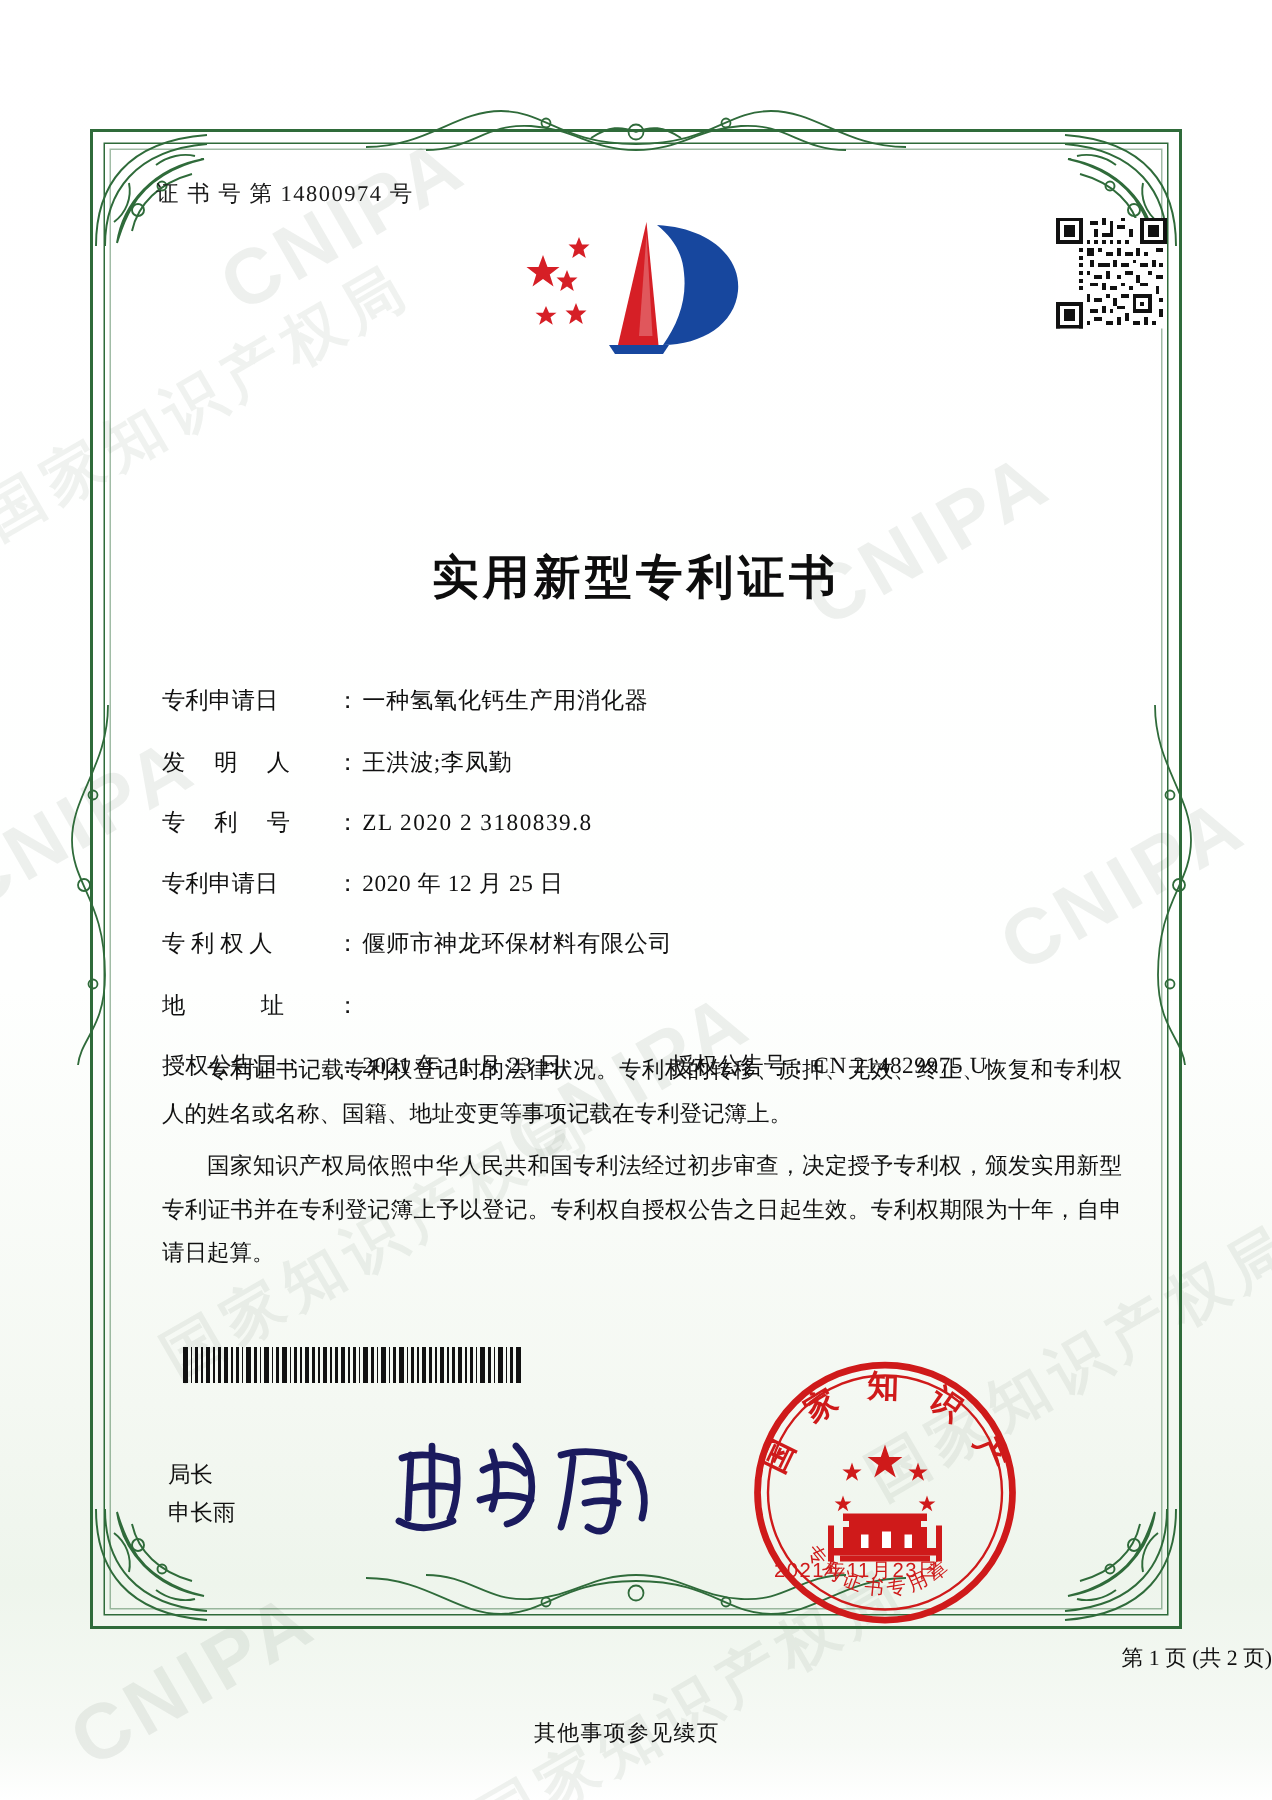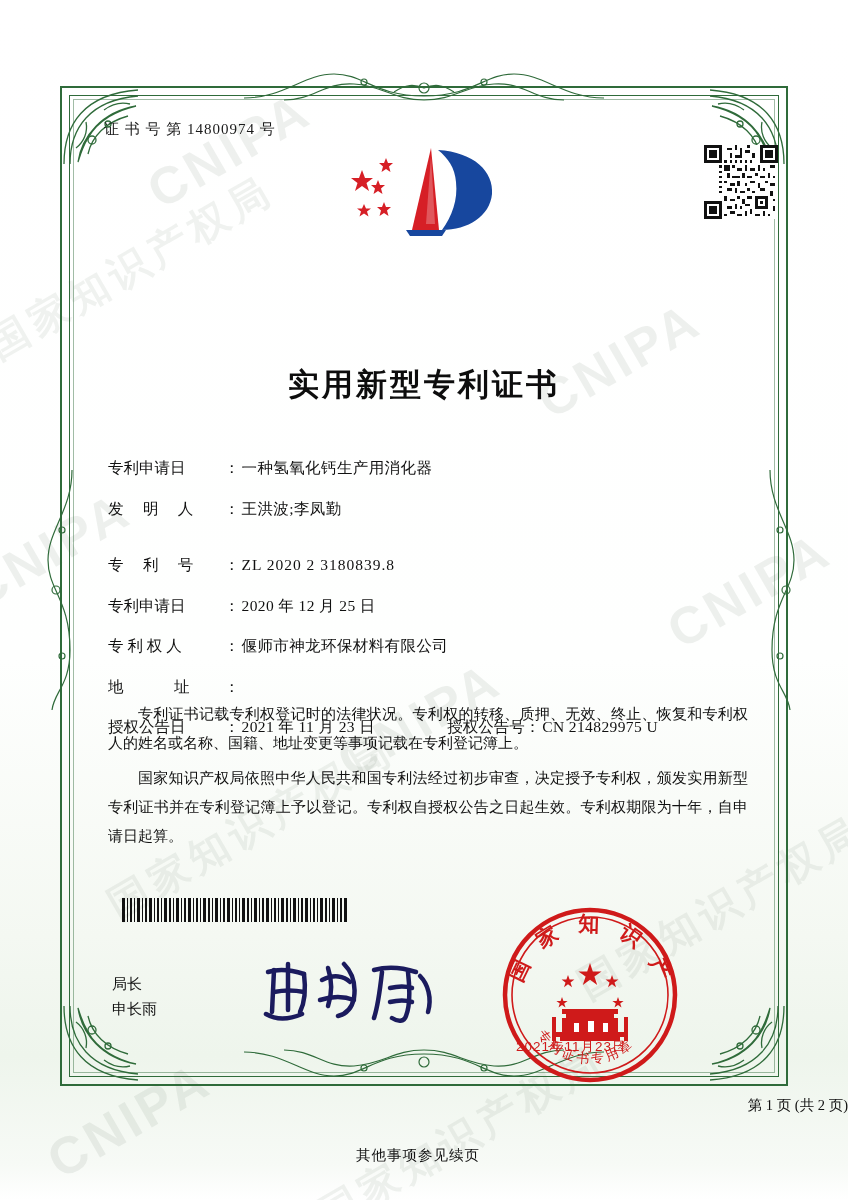--- a/index.html
+++ b/index.html
@@ -163,21 +163,21 @@
     margin-bottom: 25px;
     white-space: nowrap;
   }
   .f-label {
     width: 116px;
     flex: 0 0 116px;
     letter-spacing: 0px;
   }
   .f-colon { margin-right: 2px; }
   .f-value { letter-spacing: 0.4px; }
-  .f-value.mono { font-family: "Liberation Serif", serif; letter-spacing: 1px; margin-top: 16px; }
+  .f-value.mono { font-family: "Liberation Serif", serif; letter-spacing: 1px; }
 
   .row-dual {
     display: flex;
     align-items: baseline;
     margin-bottom: 22px;
     white-space: nowrap;
   }
   .dual-right { margin-left: 72px; }
 
   .paras {

